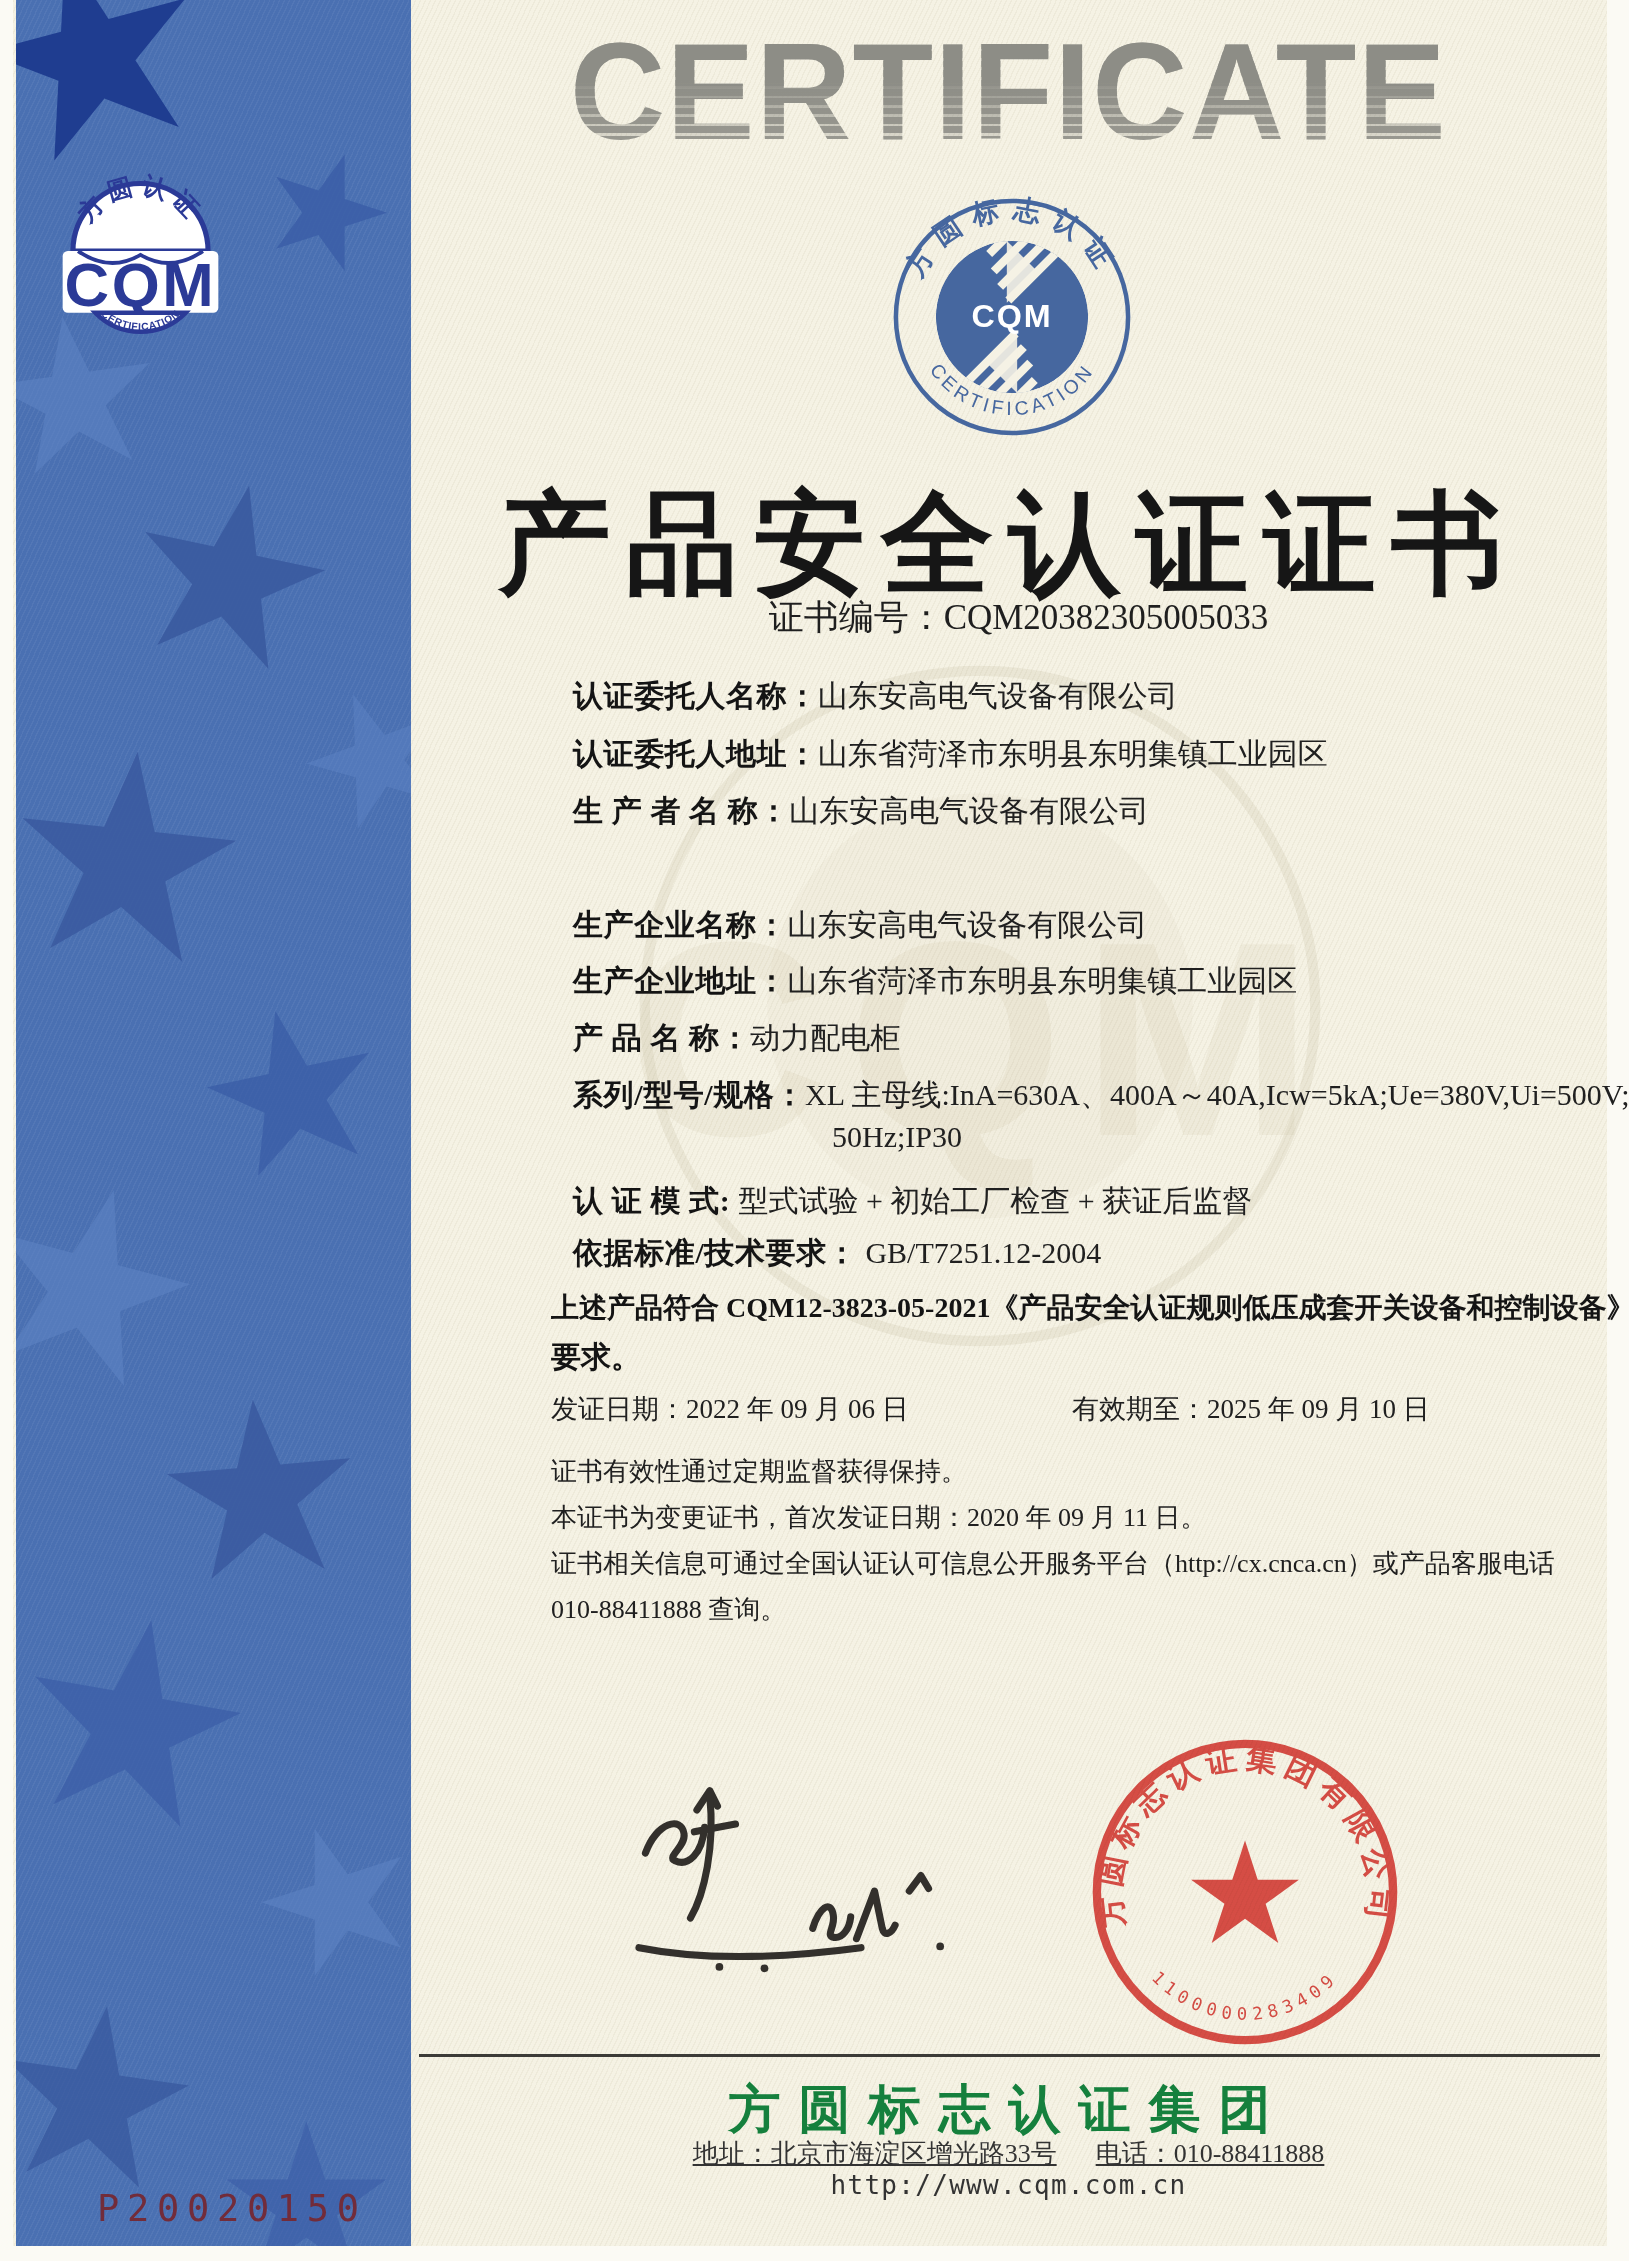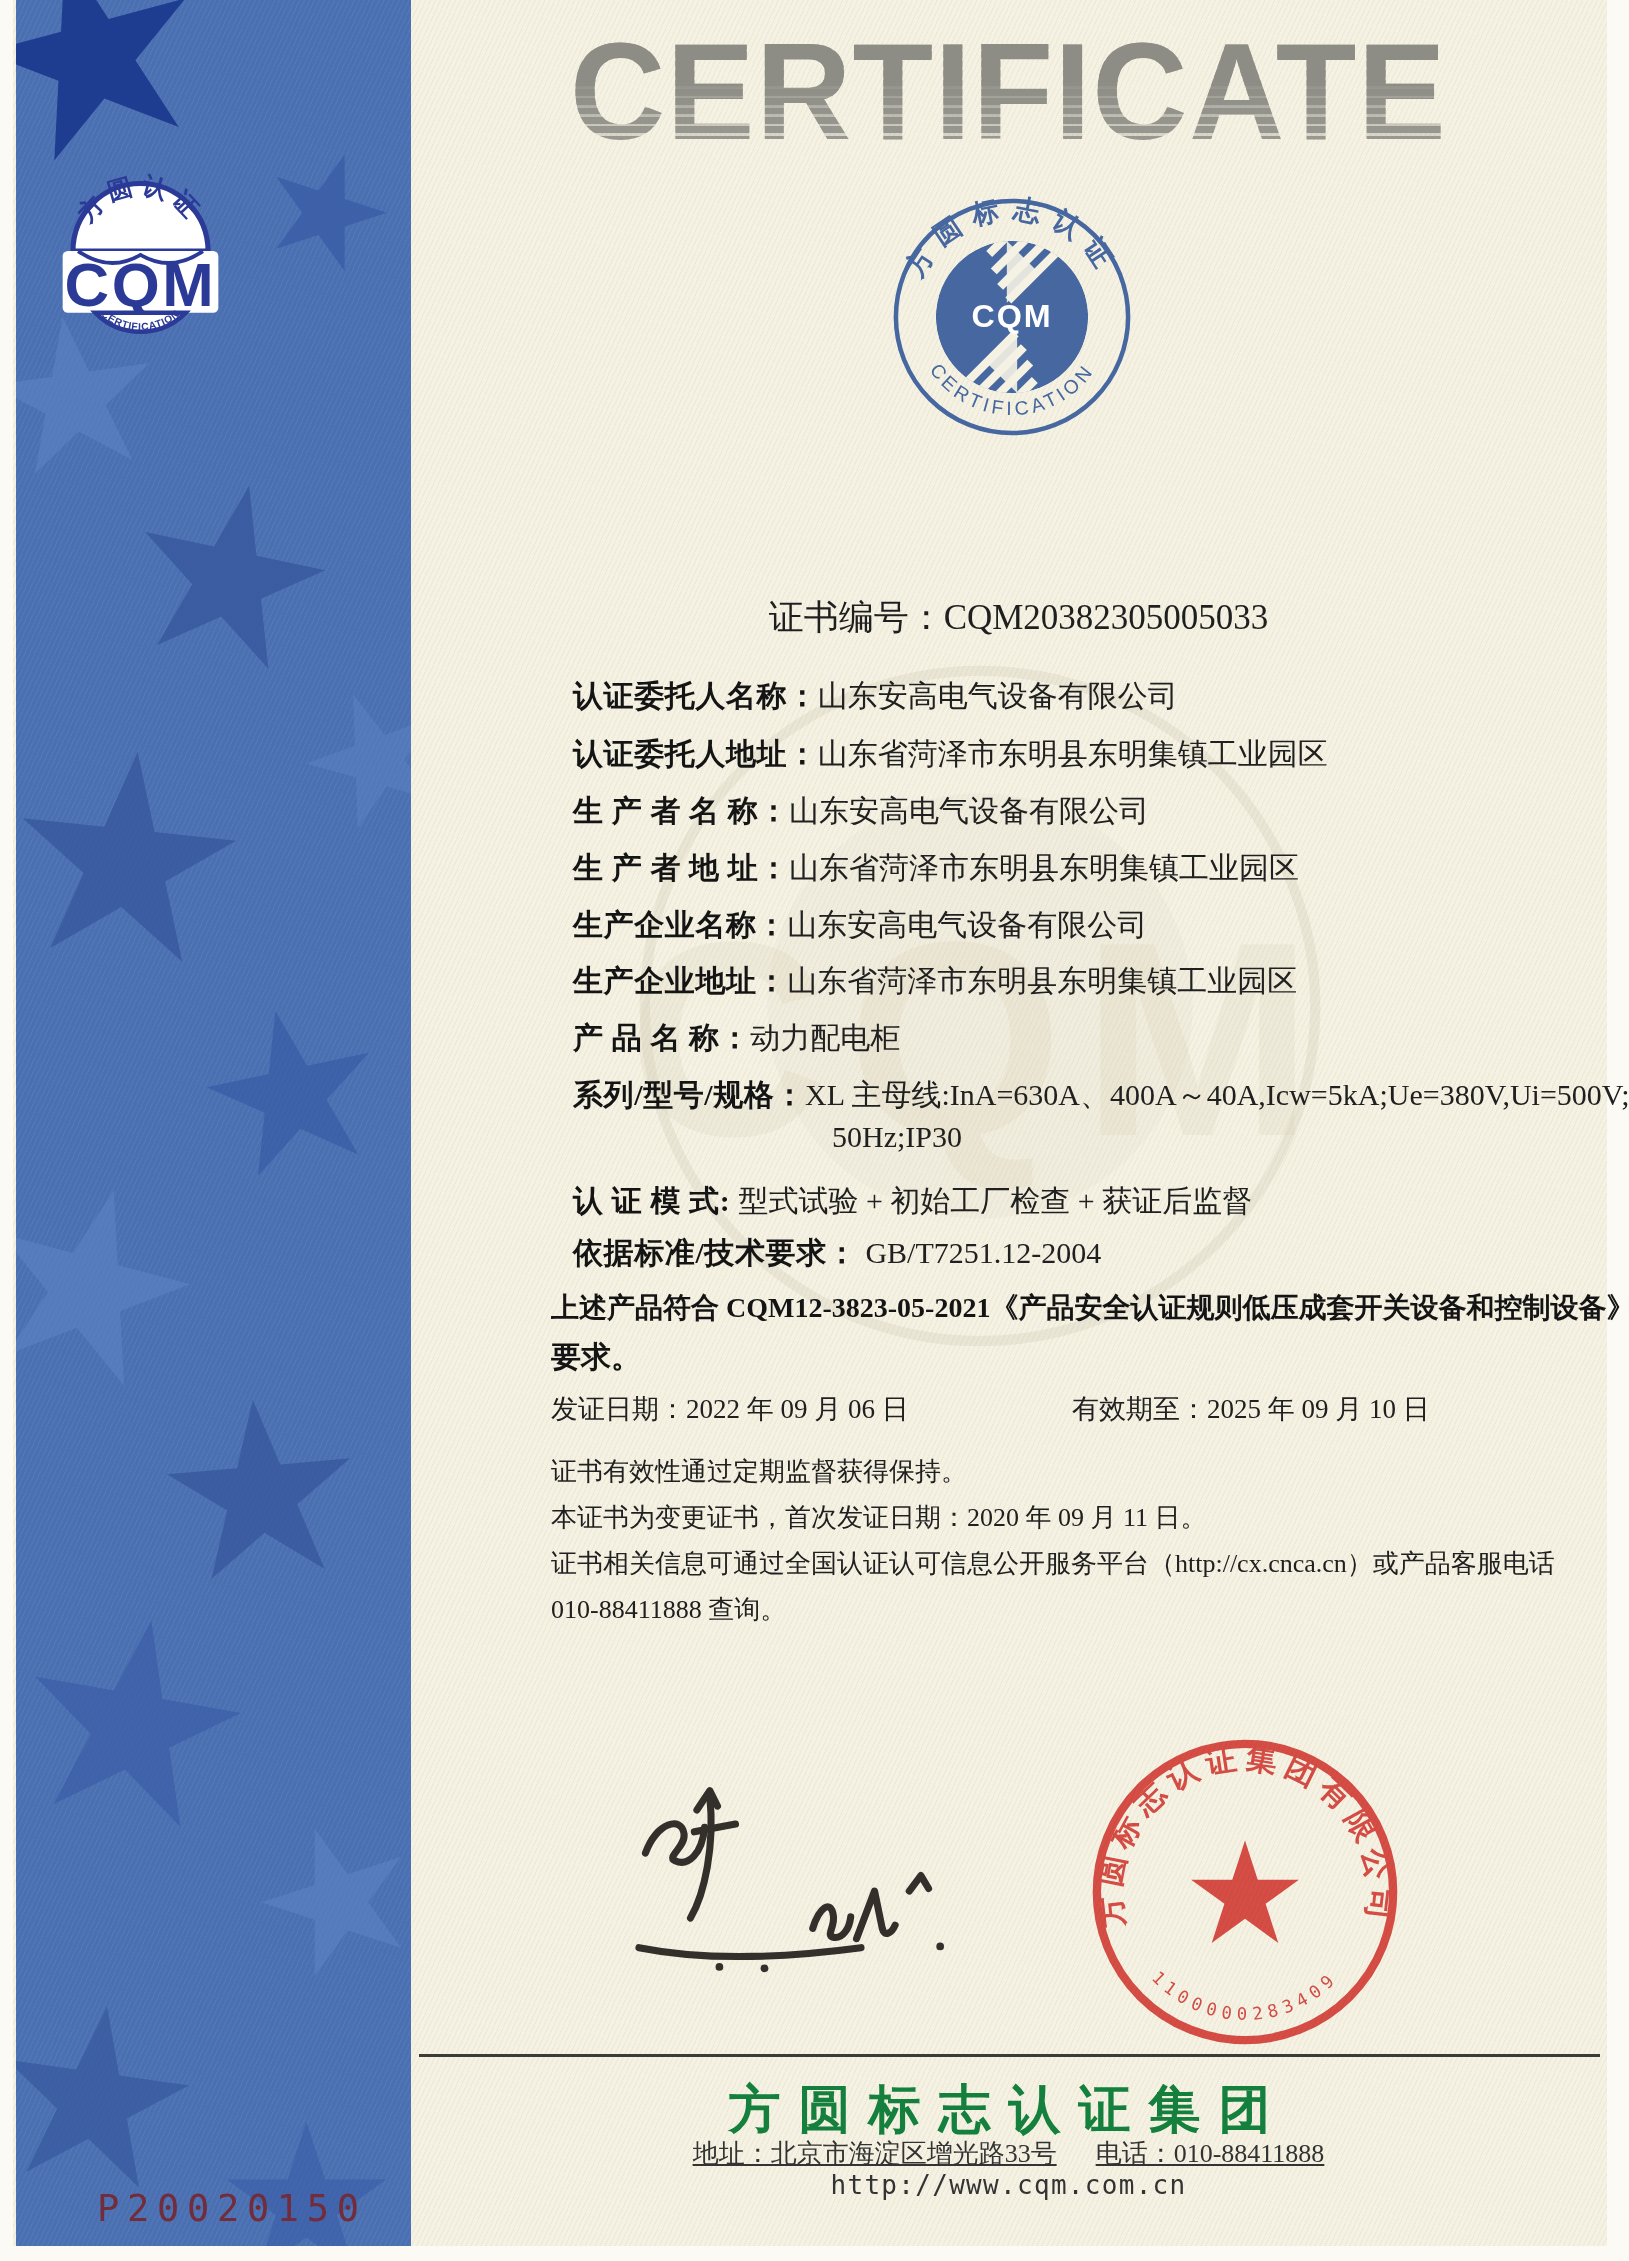--- a/index.html
+++ b/index.html
@@ -128,28 +128,28 @@
         <line x1="-150" y1="46" x2="-20" y2="46"></line>
         <line x1="-150" y1="70" x2="-30" y2="70"></line>
         <line x1="-150" y1="94" x2="-44" y2="94"></line>
       </g>
       <path d="M -8,-118 L 40,-70 L -8,-22 Z" fill="#f5f2e4" opacity="0.9"></path>
       <path d="M 8,118 L -40,70 L 8,22 Z" fill="#f5f2e4" opacity="0.9"></path>
       <text x="0" y="16" text-anchor="middle" font-family="Liberation Sans, sans-serif" font-weight="900" font-size="50" letter-spacing="3" fill="#ffffff">CQM</text>
     </g>
   </svg>
 
+  <div class="title">产品安全认证证书</div>
   <div class="certno">
     <span class="lbl">证书编号：</span><span>CQM20382305005033</span>
   </div>
 
   <div class="row" style="top:696px"><span class="lbl">认证委托人名称：</span><span>山东安高电气设备有限公司</span></div>
   <div class="row" style="top:754px"><span class="lbl">认证委托人地址：</span><span>山东省菏泽市东明县东明集镇工业园区</span></div>
   <div class="row" style="top:811px"><span class="lbl">生 产 者 名 称：</span><span>山东安高电气设备有限公司</span></div>
-  <div class="row" style="top:868px"><span class="lbl">生 产 者 地 址：</span><span>山东省菏泽市东明县东明集镇工业园区</span></div>
   <div class="row" style="top:925px"><span class="lbl">生产企业名称：</span><span>山东安高电气设备有限公司</span></div>
   <div class="row" style="top:981px"><span class="lbl">生产企业地址：</span><span>山东省菏泽市东明县东明集镇工业园区</span></div>
   <div class="row" style="top:1038px"><span class="lbl">产 品 名 称：</span><span>动力配电柜</span></div>
   <div class="row" style="top:1095px"><span class="lbl">系列/型号/规格：</span><span>XL 主母线:InA=630A、400A～40A,Icw=5kA;Ue=380V,Ui=500V;</span></div>
   <div class="row" style="top:1137px;left:832px"><span>50Hz;IP30</span></div>
 
   <div class="row" style="top:1201px"><span class="lbl">认 证 模 式: </span><span>型式试验 + 初始工厂检查 + 获证后监督</span></div>
   <div class="row" style="top:1253px"><span class="lbl">依据标准/技术要求： </span><span>GB/T7251.12-2004</span></div>
   <div class="row bold" style="top:1308px;font-size:28px">上述产品符合 CQM12-3823-05-2021《产品安全认证规则低压成套开关设备和控制设备》的</div>
   <div class="row bold" style="top:1357px">要求。</div>

